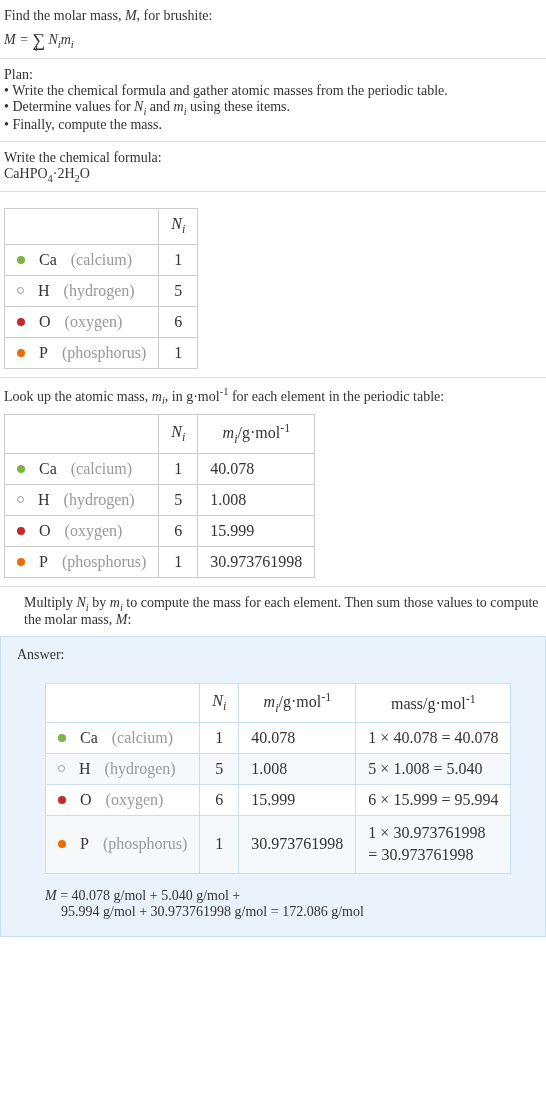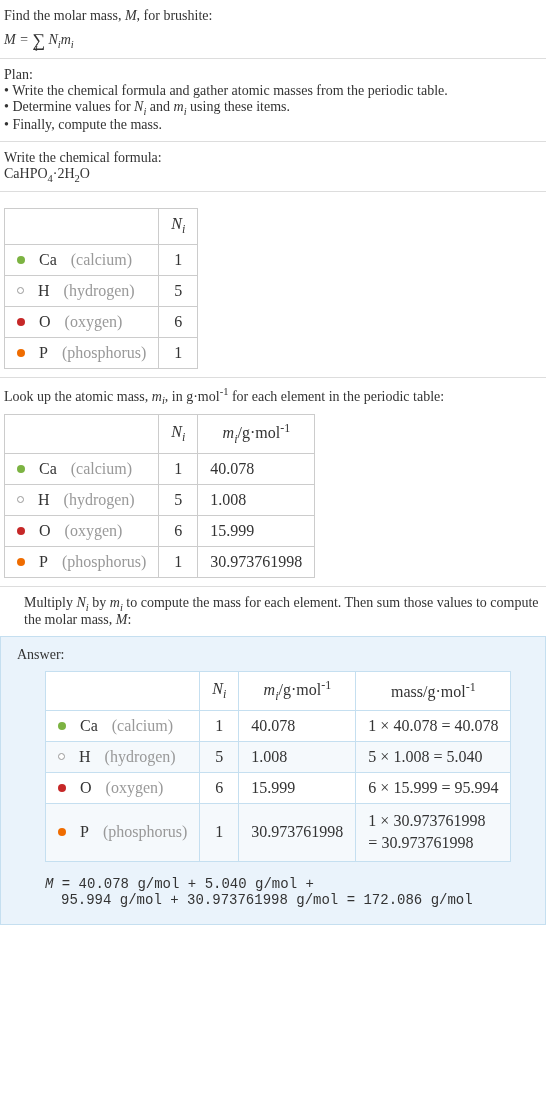--- a/index.html
+++ b/index.html
@@ -74,42 +74,41 @@
     .grey {
       color: #999;
     }
     .answer-box {
       background: #eaf3fb;
       border: 1px solid #c5dff0;
       padding: 10px 16px 16px 16px;
       margin-top: 0;
     }
     .answer-box .answer-label {
-      margin-bottom: 8px;
+      margin-bottom: 20px;
       font-family: Liberation Serif, serif;
     }
     .answer-box table {
       margin-left: 28px;
       background: #fff;
     }
     .answer-box table th,
     .answer-box table td {
       border: 1px solid #c5dff0;
     }
     .answer-box table tr:nth-child(odd) td {
       background: #f5f9fc;
     }
     .answer-box table tr:nth-child(even) td {
       background: #fff;
     }
     .answer-formula {
       margin-top: 14px;
       margin-left: 28px;
       font-style: italic;
-      font-family: Liberation Mono, monospace;
     }
     .answer-formula .upright {
       font-style: normal;
     }
     .bullet {
       margin-left: 0;
     }
     .italic {
       font-style: italic;
     }

